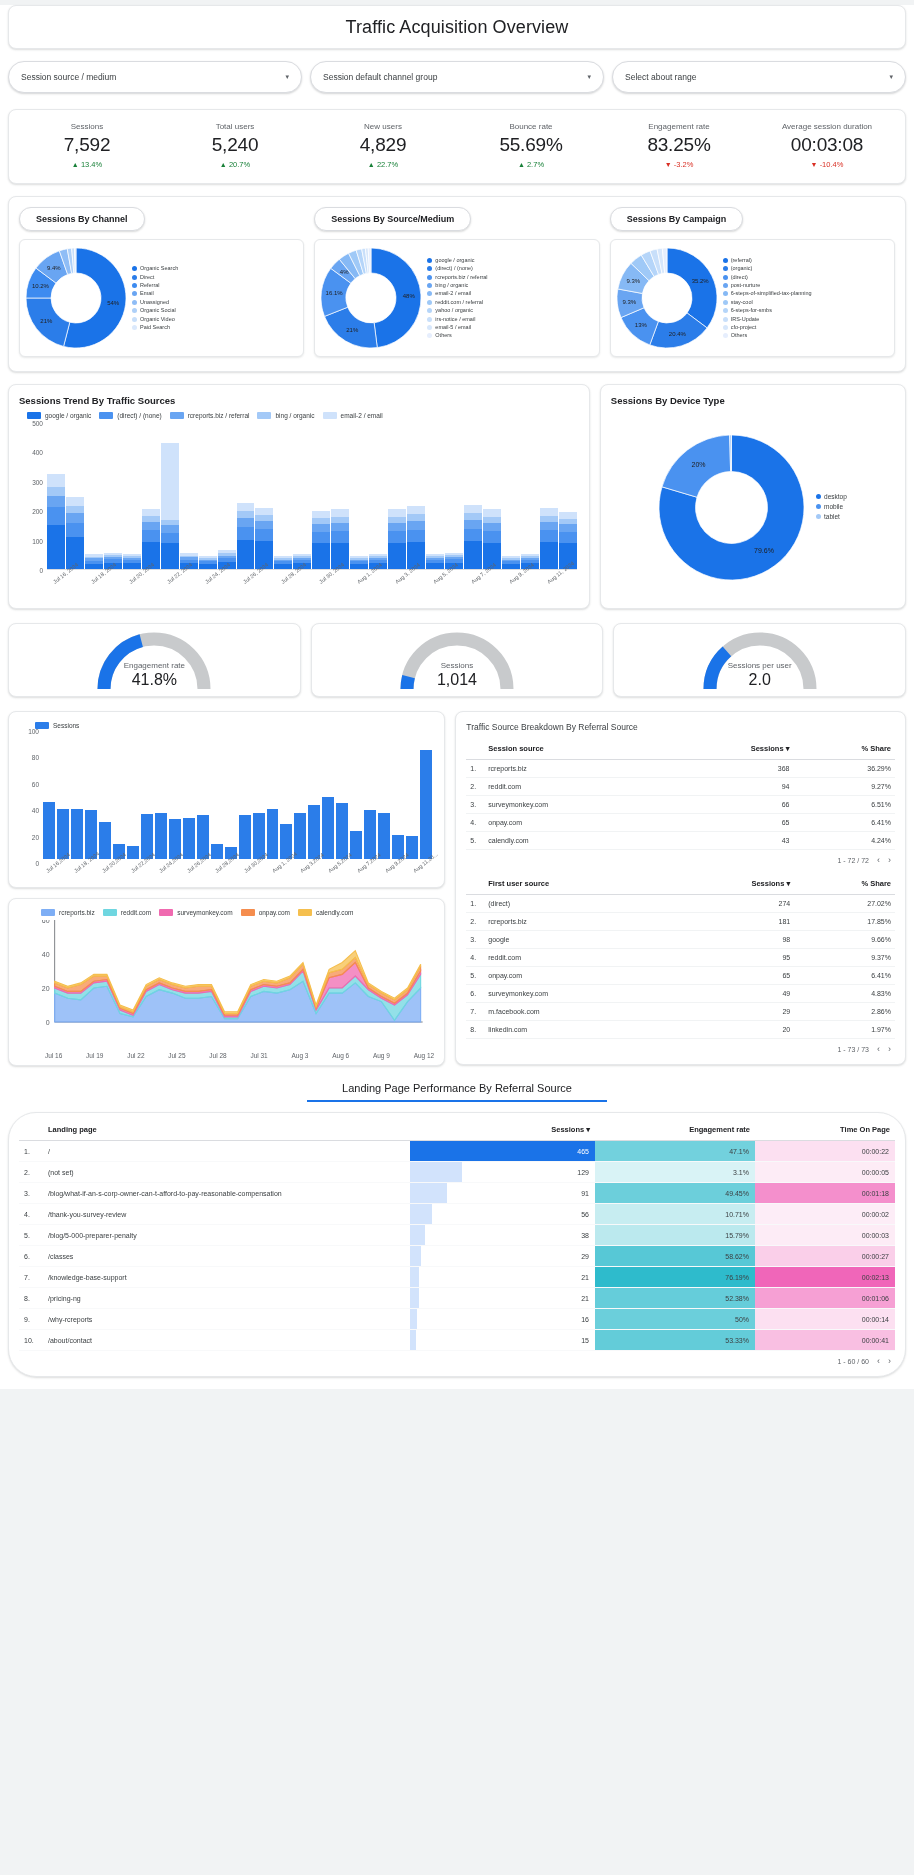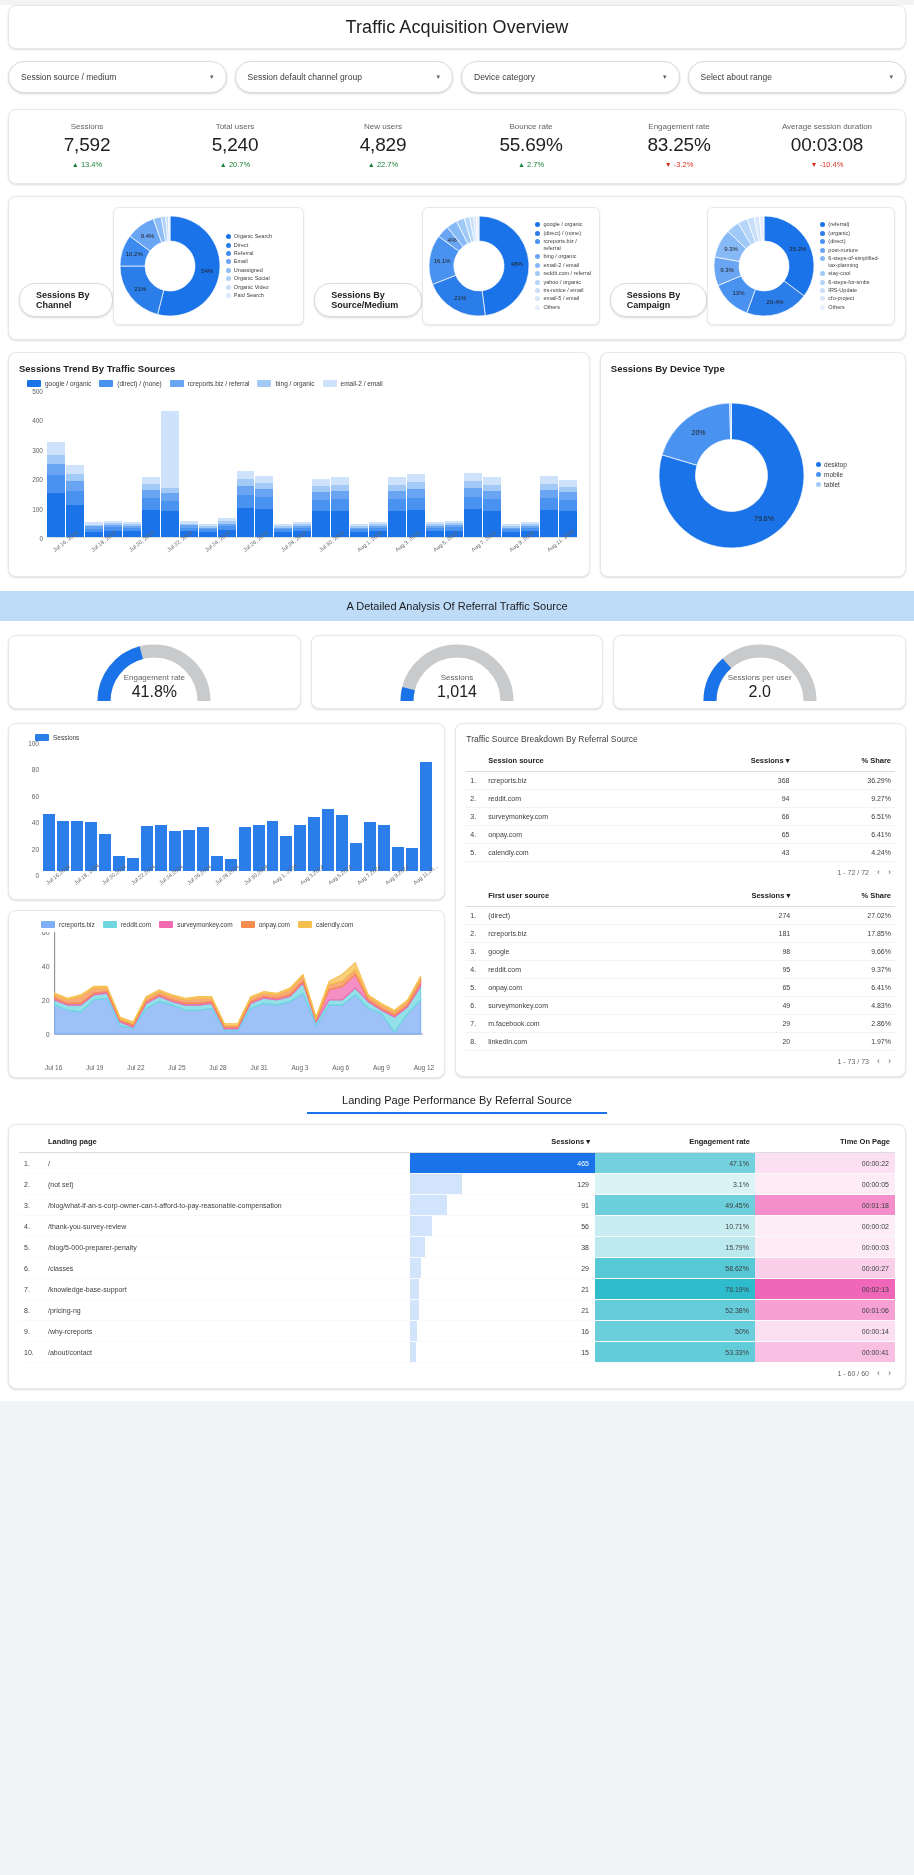--- a/index.html
+++ b/index.html
@@ -52,21 +52,21 @@
   .score .v { font-size:19px; font-weight:400; color:#202124; display:block; letter-spacing:-.2px; }
   .score .d { font-size:7.5px; display:block; margin-top:4px; }
   .d.up { color:#188038; }
   .d.down { color:#d93025; }
   .arrow { font-size:7px; }
 
   
   .tts { margin: 12px 8px 0 8px; padding: 10px 10px 14px 10px; }
   .tts h2 { font-size:9px; font-weight:700; color:#202124; margin: 2px 0 10px 8px; }
   .tts-row { display:flex; gap:10px; }
-  .tts-col { flex:1; display:flex; flex-direction:row; align-items:flex-end; }
+  .tts-col { flex:1; display:flex; flex-direction:column; align-items:flex-start; }
   .tab-pill {
     border:1px solid #dadce0; border-radius:16px; background:#fff;
     box-shadow:0 1px 2px rgba(60,64,67,.2);
     padding:6px 16px; font-size:9px; font-weight:700; color:#202124;
     margin-bottom:8px;
   }
   .donut-card {
     width:100%; border:1px solid #e6e8ea; border-radius:6px;
     box-shadow:0 1px 2px rgba(60,64,67,.12);
     background:#fff; padding:8px 6px; display:flex; align-items:center; gap:4px;
@@ -141,21 +141,21 @@
   .tbl td.num, .tbl th.num { text-align:right; }
   .tbl td.idx { width:18px; color:#3c4043; }
   .pager { display:flex; align-items:center; justify-content:flex-end; gap:8px; font-size:7px; color:#5f6368; padding:5px 4px 2px 0; }
   .pg-btn { cursor:pointer; font-size:9px; color:#5f6368; }
 
   .tbl-title { font-size:8.5px; color:#3c4043; margin-bottom:6px; }
 
   
   .lp-sec { margin: 16px 8px 6px 8px; }
   .lp-title { text-align:center; font-size:11px; color:#202124; padding-bottom:6px; border-bottom:2px solid #1a73e8; width:300px; margin:0 auto 10px auto; }
-  .lp-card { padding:6px 10px 8px 10px; }
+  .lp-card { padding:6px 10px 8px 10px;border-radius:28px; }
   .lp-tbl { width:100%; border-collapse:collapse; table-layout:fixed; }
   .lp-tbl th { font-size:7.5px; font-weight:700; color:#202124; padding:6px 5px; border-bottom:1px solid #dadce0; text-align:left; }
   .lp-tbl th.num { text-align:right; }
   .lp-tbl td { font-size:7px; color:#3c4043; padding:0; border-bottom:1px solid #f8f9fa; height:20px; }
   .lp-tbl td.idx { width:22px; padding-left:5px; }
   .lp-tbl td.page { padding-left:5px; overflow:hidden; text-overflow:ellipsis; white-space:nowrap; }
   .cellbar { position:relative; height:20px; display:flex; align-items:center; justify-content:flex-end; padding-right:6px; }
   .cellbar span { position:relative; z-index:2; }
   .fillbar { position:absolute; left:0; top:0; bottom:0; z-index:1; }
   .heat { height:20px; display:flex; align-items:center; justify-content:flex-end; padding-right:6px; }
@@ -169,24 +169,20 @@
     <h1>Traffic Acquisition Overview</h1>
   </div>
 
   <div class="filters">
     <div class="pill">
       <span class="lbl">Session source / medium</span>
       <span class="caret">▾</span>
     </div>
     <div class="pill">
       <span class="lbl">Session default channel group</span>
-      <span class="caret">▾</span>
-    </div>
-    <div class="pill">
-      <span class="lbl">Device category</span>
       <span class="caret">▾</span>
     </div>
     <div class="pill">
       <span class="lbl">Select about range</span>
       <span class="caret">▾</span>
     </div>
   </div>
 
   <div class="card score-card">
     <div class="score">
@@ -662,23 +658,20 @@
             </div>
             <div class="li" style="font-size: 6.5px;">
               <span class="dot" style="background: rgb(163, 201, 247);"></span>
               <span>tablet</span>
             </div>
           </div>
       </div>
     </div>
   </div>
 
-  <div class="banner">
-    <span>A Detailed Analysis Of Referral Traffic Source</span>
-  </div>
 
   <div class="gauges">
     <div class="card gauge-card">
       <div class="gauge-wrap" id="g0">
           <svg width="178" height="62" viewBox="0 0 178 62" style="position: absolute; left: 0px; top: 0px;">
             <path d="M39 60.00000000000001A50 50 0 1 1 139 59.999999999999986" stroke="#c8cacc" stroke-width="13" fill="none"></path>
             <path d="M39 60.00000000000001A50 50 0 0 1 76.26146371583089 11.649925611878253" stroke="#1a73e8" stroke-width="13" fill="none"></path>
           </svg>
         <div class="gauge-txt">
           <span class="gk">Engagement rate</span>

